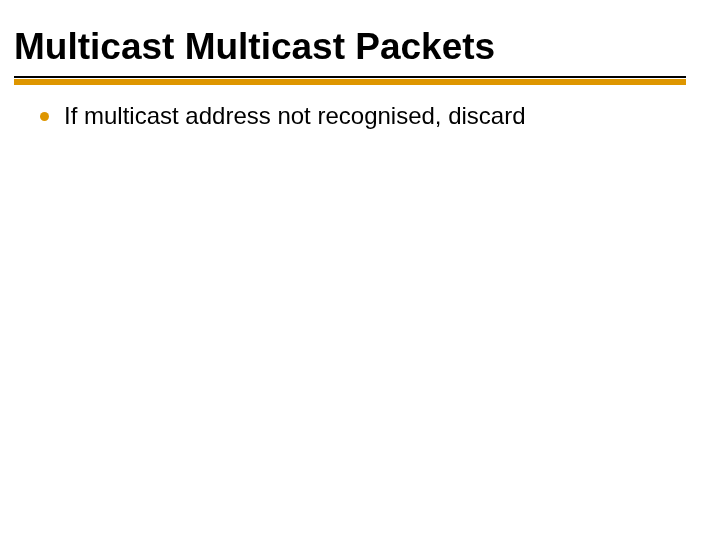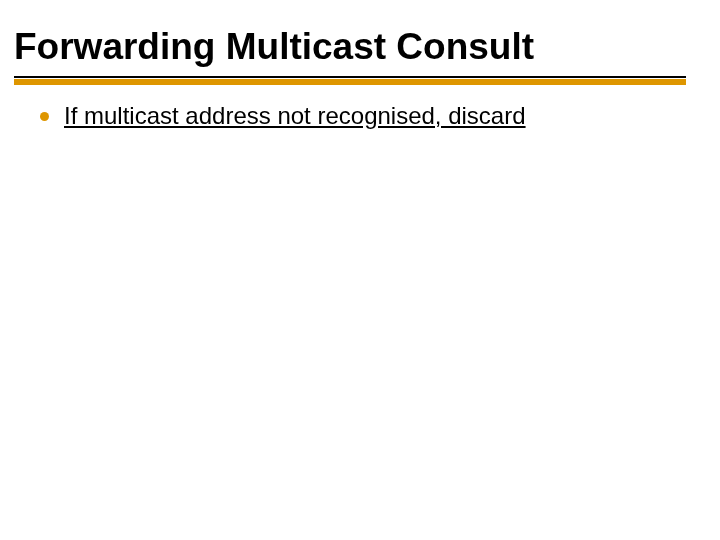--- a/index.html
+++ b/index.html
@@ -36,21 +36,20 @@
   }
   .rule-thick {
     height: 6px;
     background: #de9600; 
     margin-top: 1px;
   }
   ul.bullets {
     list-style: none;
     margin: 10px 0 0 0;
     padding: 0 0 0 26px;
-    text-decoration: underline;
   }
   ul.bullets > li {
     position: relative;
     font-size: 24px;
     line-height: 1.25;
     padding-left: 24px;
     margin-bottom: 2px;
   }
   ul.bullets > li::before {
     content: "";
@@ -61,21 +60,21 @@
     height: 9px;
     border-radius: 50%;
     background: #de9600;
   }
 </style>
 </head>
 <body>
 
 <div class="slide">
   <div class="title-block">
-    <div class="title">Forwarding Multicast Consult</div>
+    <div class="title">Multicast Multicast Packets</div>
     <div class="rule-thin"></div>
     <div class="rule-thick"></div>
   </div>
 
   <ul class="bullets">
     <li>If multicast address not recognised, discard</li>
   </ul>
 </div>
 
 </body></html>

